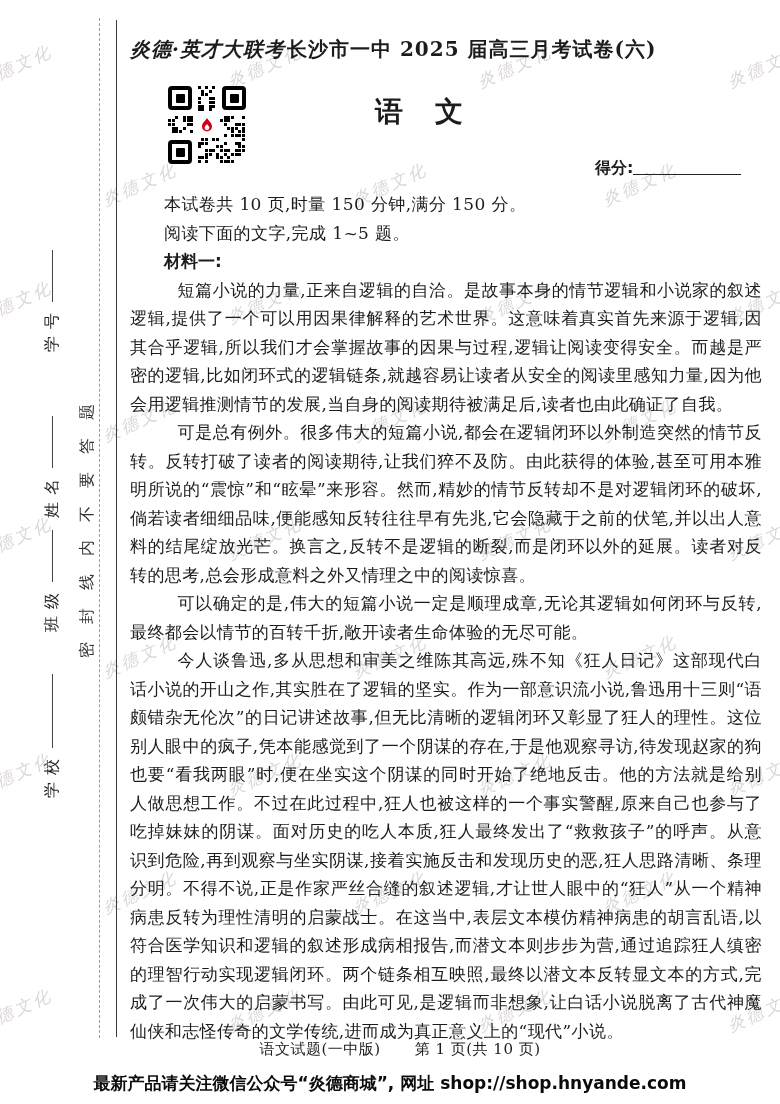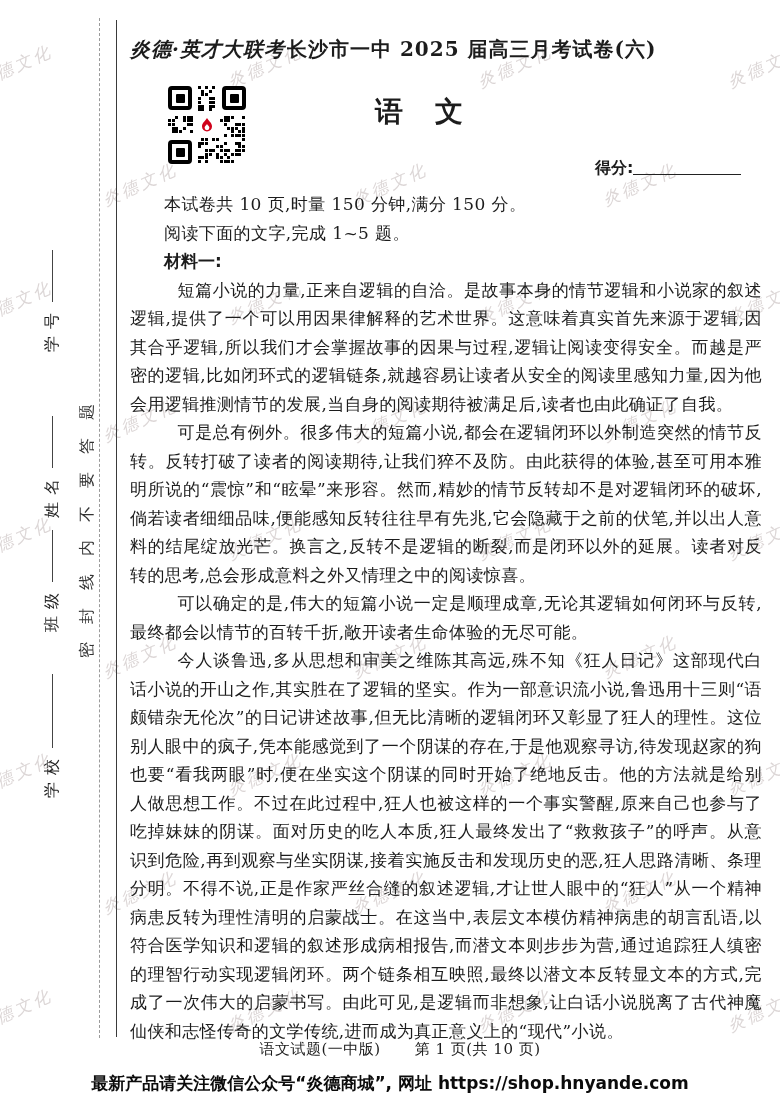--- a/index.html
+++ b/index.html
@@ -259,15 +259,15 @@
     <div class="material-label">材料一:</div>
 
     <p class="para">短篇小说的力量,正来自逻辑的自洽。是故事本身的情节逻辑和小说家的叙述逻辑,提供了一个可以用因果律解释的艺术世界。这意味着真实首先来源于逻辑,因其合乎逻辑,所以我们才会掌握故事的因果与过程,逻辑让阅读变得安全。而越是严密的逻辑,比如闭环式的逻辑链条,就越容易让读者从安全的阅读里感知力量,因为他会用逻辑推测情节的发展,当自身的阅读期待被满足后,读者也由此确证了自我。</p>
     <p class="para">可是总有例外。很多伟大的短篇小说,都会在逻辑闭环以外制造突然的情节反转。反转打破了读者的阅读期待,让我们猝不及防。由此获得的体验,甚至可用本雅明所说的“震惊”和“眩晕”来形容。然而,精妙的情节反转却不是对逻辑闭环的破坏,倘若读者细细品味,便能感知反转往往早有先兆,它会隐藏于之前的伏笔,并以出人意料的结尾绽放光芒。换言之,反转不是逻辑的断裂,而是闭环以外的延展。读者对反转的思考,总会形成意料之外又情理之中的阅读惊喜。</p>
     <p class="para">可以确定的是,伟大的短篇小说一定是顺理成章,无论其逻辑如何闭环与反转,最终都会以情节的百转千折,敞开读者生命体验的无尽可能。</p>
     <p class="para">今人谈鲁迅,多从思想和审美之维陈其高远,殊不知《狂人日记》这部现代白话小说的开山之作,其实胜在了逻辑的坚实。作为一部意识流小说,鲁迅用十三则“语颇错杂无伦次”的日记讲述故事,但无比清晰的逻辑闭环又彰显了狂人的理性。这位别人眼中的疯子,凭本能感觉到了一个阴谋的存在,于是他观察寻访,待发现赵家的狗也要“看我两眼”时,便在坐实这个阴谋的同时开始了绝地反击。他的方法就是给别人做思想工作。不过在此过程中,狂人也被这样的一个事实警醒,原来自己也参与了吃掉妹妹的阴谋。面对历史的吃人本质,狂人最终发出了“救救孩子”的呼声。从意识到危险,再到观察与坐实阴谋,接着实施反击和发现历史的恶,狂人思路清晰、条理分明。不得不说,正是作家严丝合缝的叙述逻辑,才让世人眼中的“狂人”从一个精神病患反转为理性清明的启蒙战士。在这当中,表层文本模仿精神病患的胡言乱语,以符合医学知识和逻辑的叙述形成病相报告,而潜文本则步步为营,通过追踪狂人缜密的理智行动实现逻辑闭环。两个链条相互映照,最终以潜文本反转显文本的方式,完成了一次伟大的启蒙书写。由此可见,是逻辑而非想象,让白话小说脱离了古代神魔仙侠和志怪传奇的文学传统,进而成为真正意义上的“现代”小说。</p>
   </div>
 
   <div class="footer"><span>语文试题(一中版)</span><span class="pg">第 1 页(共 10 页)</span></div>
 
-  <div class="promo">最新产品请关注微信公众号“炎德商城”, 网址 https://shop.hnyande.com</div>
+  <div class="promo">最新产品请关注微信公众号“炎德商城”, 网址 shop://shop.hnyande.com</div>
 
 </div>
 
 </body></html>

